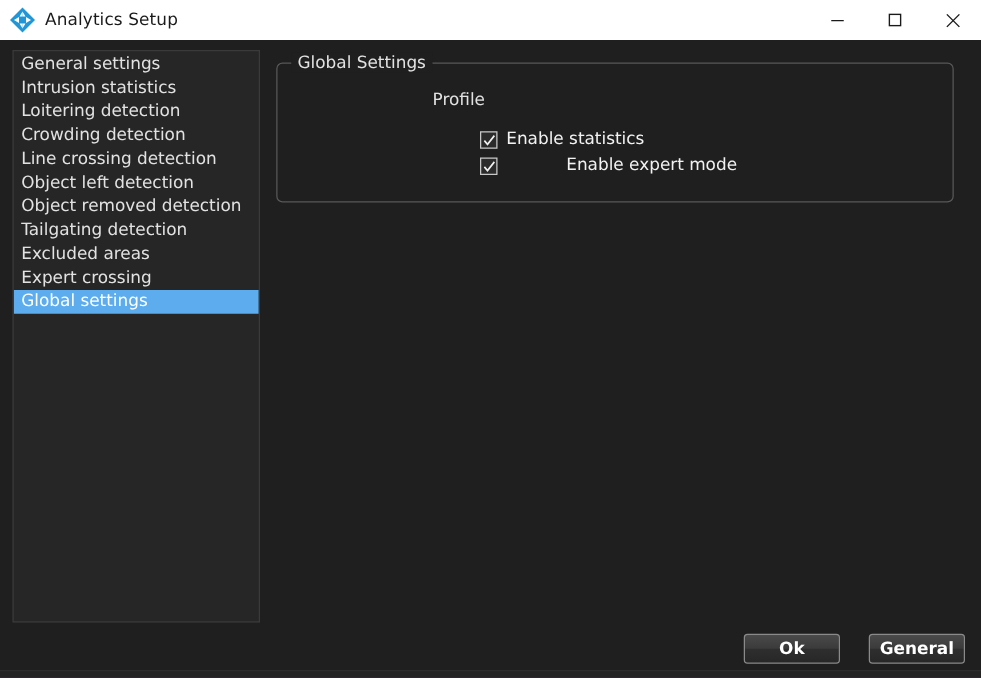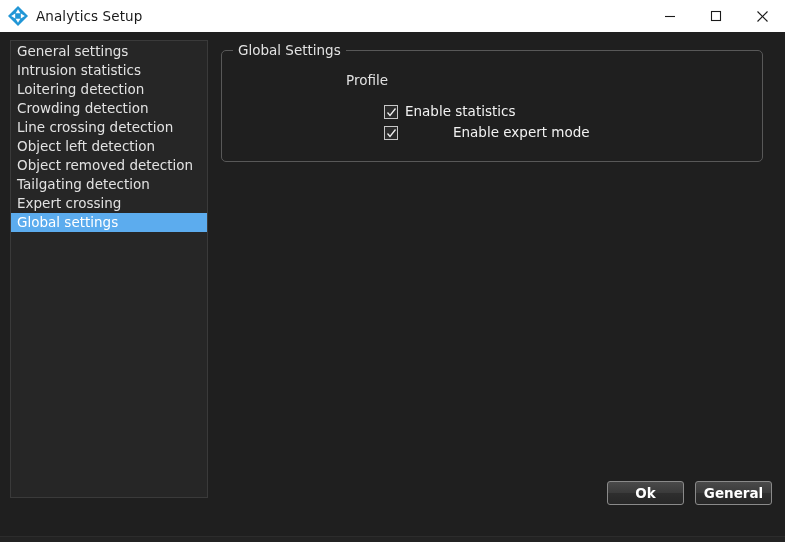--- a/index.html
+++ b/index.html
@@ -189,23 +189,23 @@
   .checkbox-label {
     font-size: 13.5px;
     color: #f2f2f2;
     white-space: nowrap;
   }
 
   
   #footer-buttons {
     position: absolute;
     right: 13px;
-    top: 449px;
-    display: flex;
-    gap: 11px;
+    top: 475px;
+    display: flex;
+    gap: 23px;
   }
   .dialog-button {
     width: 77px;
     height: 24px;
     box-sizing: border-box;
     border: 1px solid #8a8a8a;
     border-radius: 3px;
     background: linear-gradient(to bottom, #4a4a4a 0%, #3b3b3b 48%, #2e2e2e 52%, #272727 100%);
     color: #ffffff;
     font-size: 13.5px;
@@ -272,20 +272,21 @@
 
     <div id="category-list">
       <div class="list-item">General settings</div>
       <div class="list-item">Intrusion statistics</div>
       <div class="list-item">Loitering detection</div>
       <div class="list-item">Crowding detection</div>
       <div class="list-item">Line crossing detection</div>
       <div class="list-item">Object left detection</div>
       <div class="list-item">Object removed detection</div>
       <div class="list-item">Tailgating detection</div>
+      <div class="list-item">Excluded areas</div>
       <div class="list-item">Expert crossing</div>
       <div class="list-item selected">Global settings</div>
     </div>
 
     <div id="global-settings-group">
       <span id="global-settings-legend">Global Settings</span>
 
       <div id="profile-row">
         <span id="profile-label">Profile</span>
       </div>

